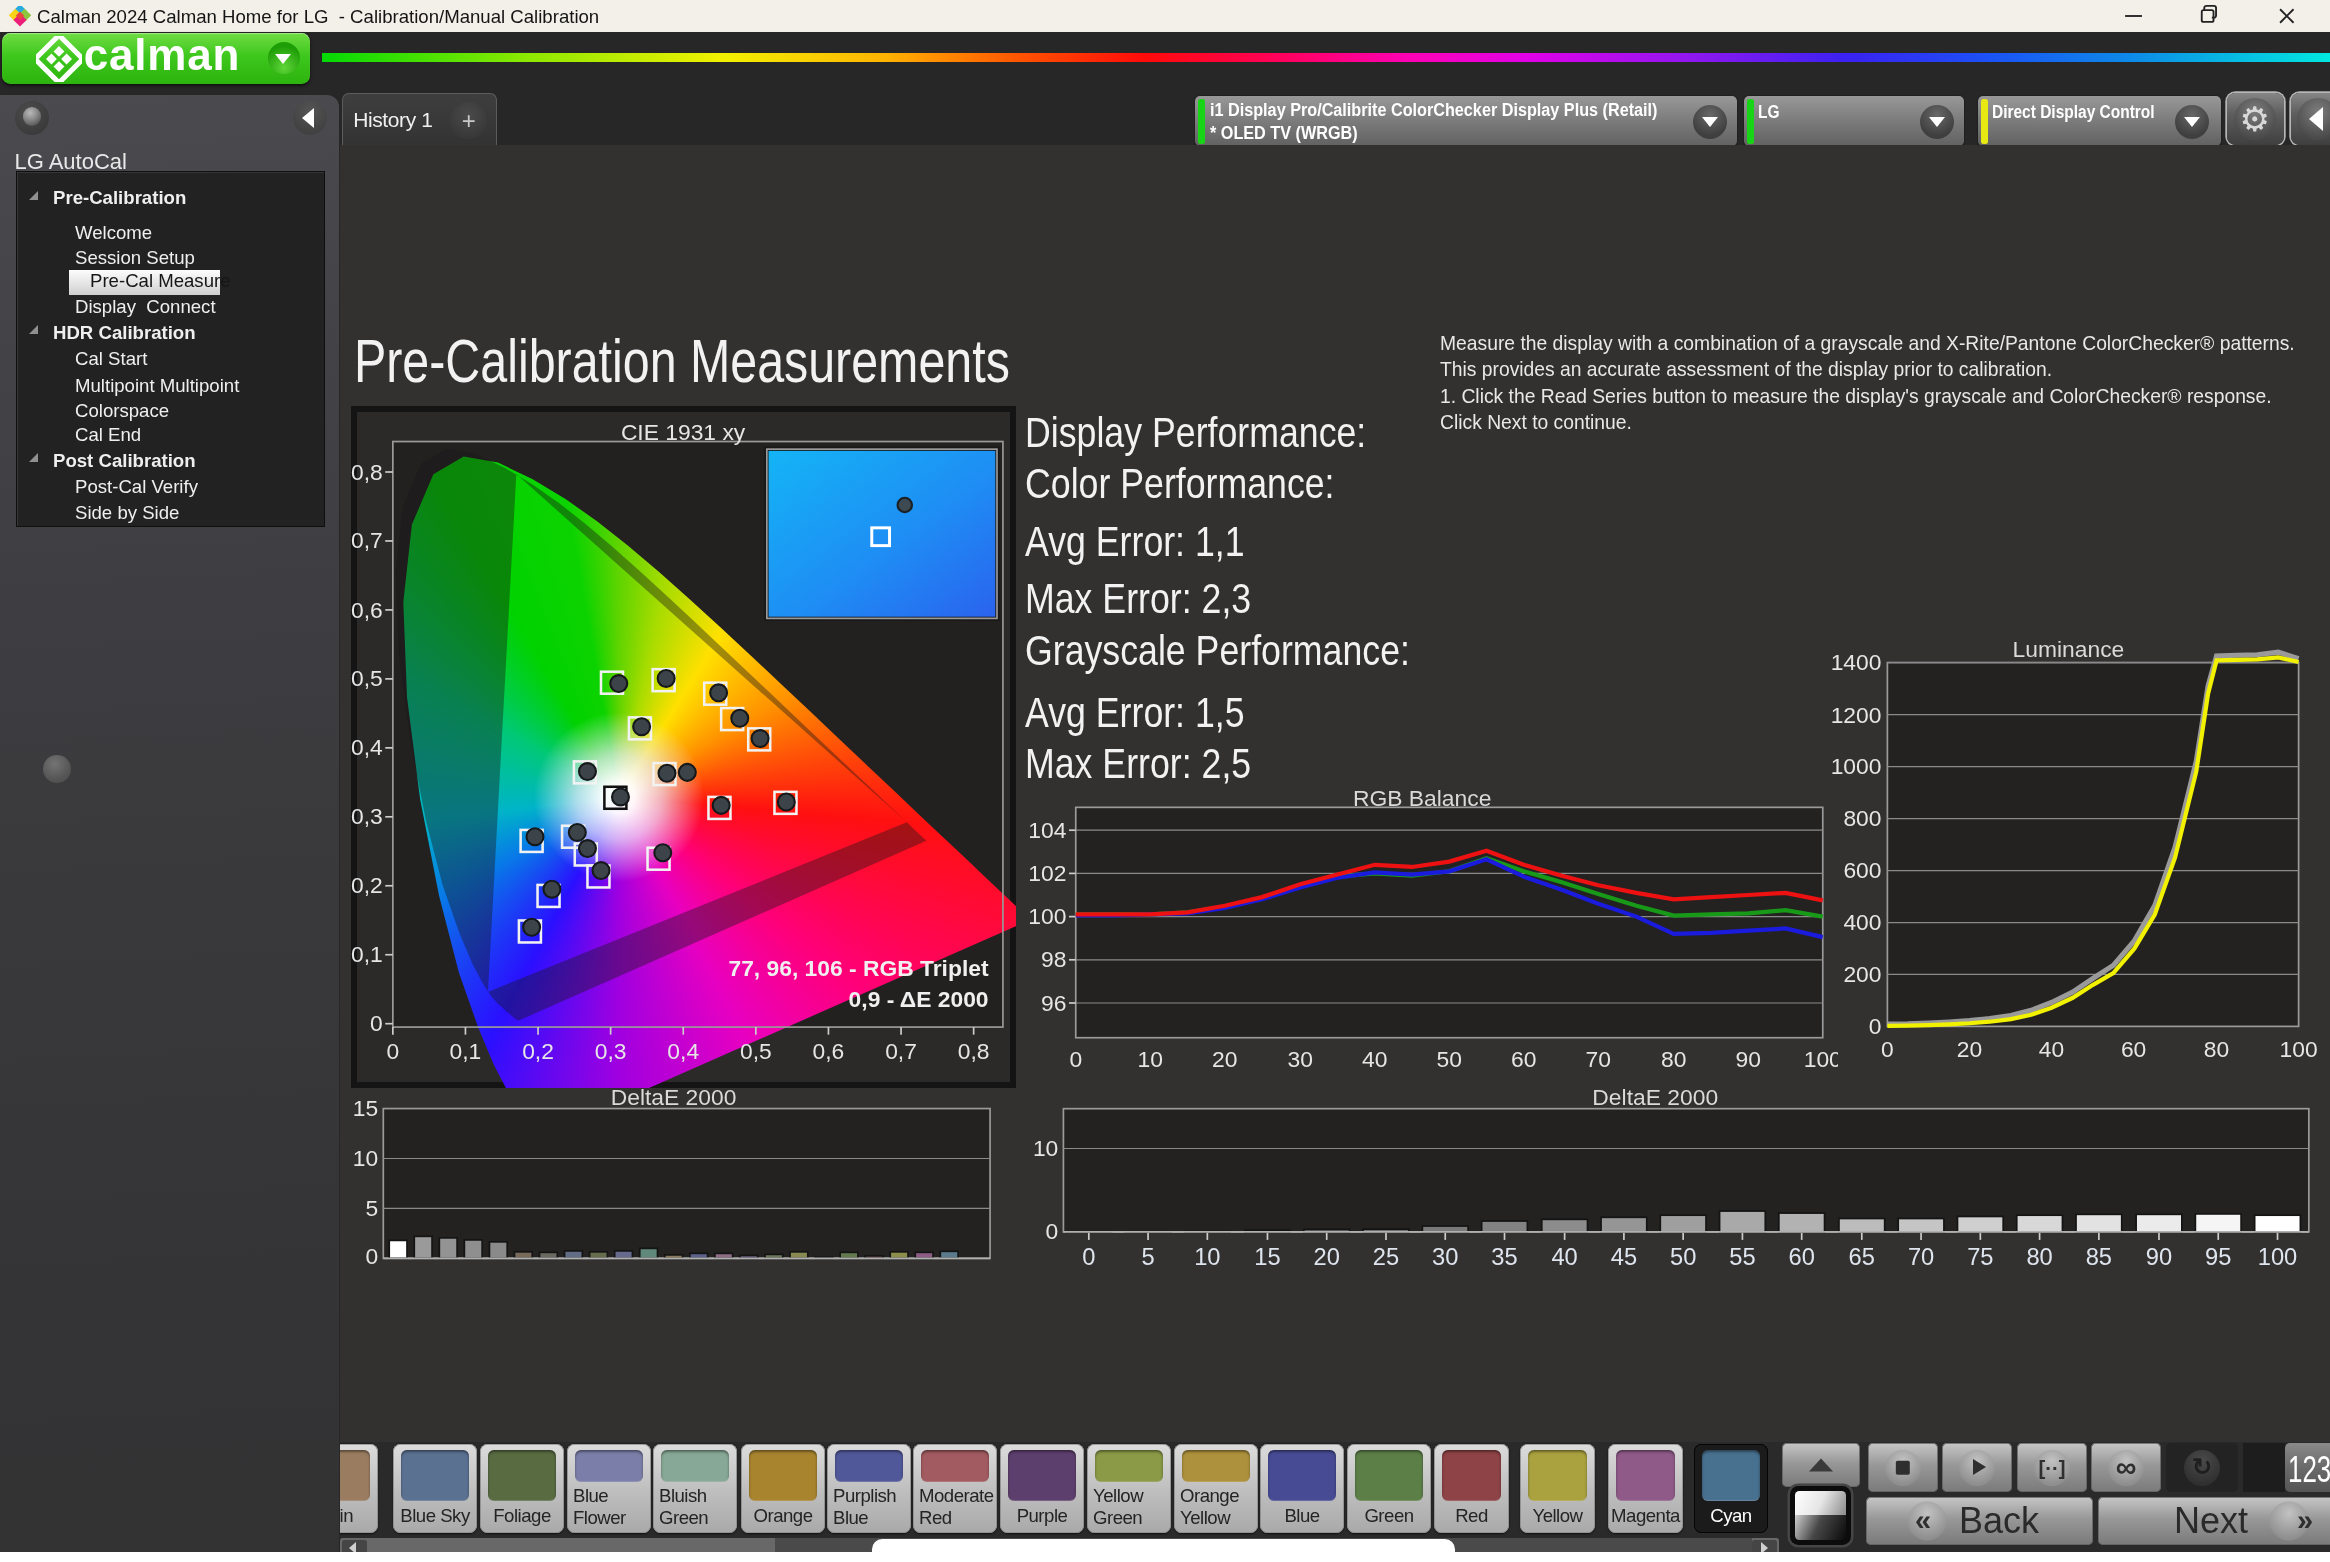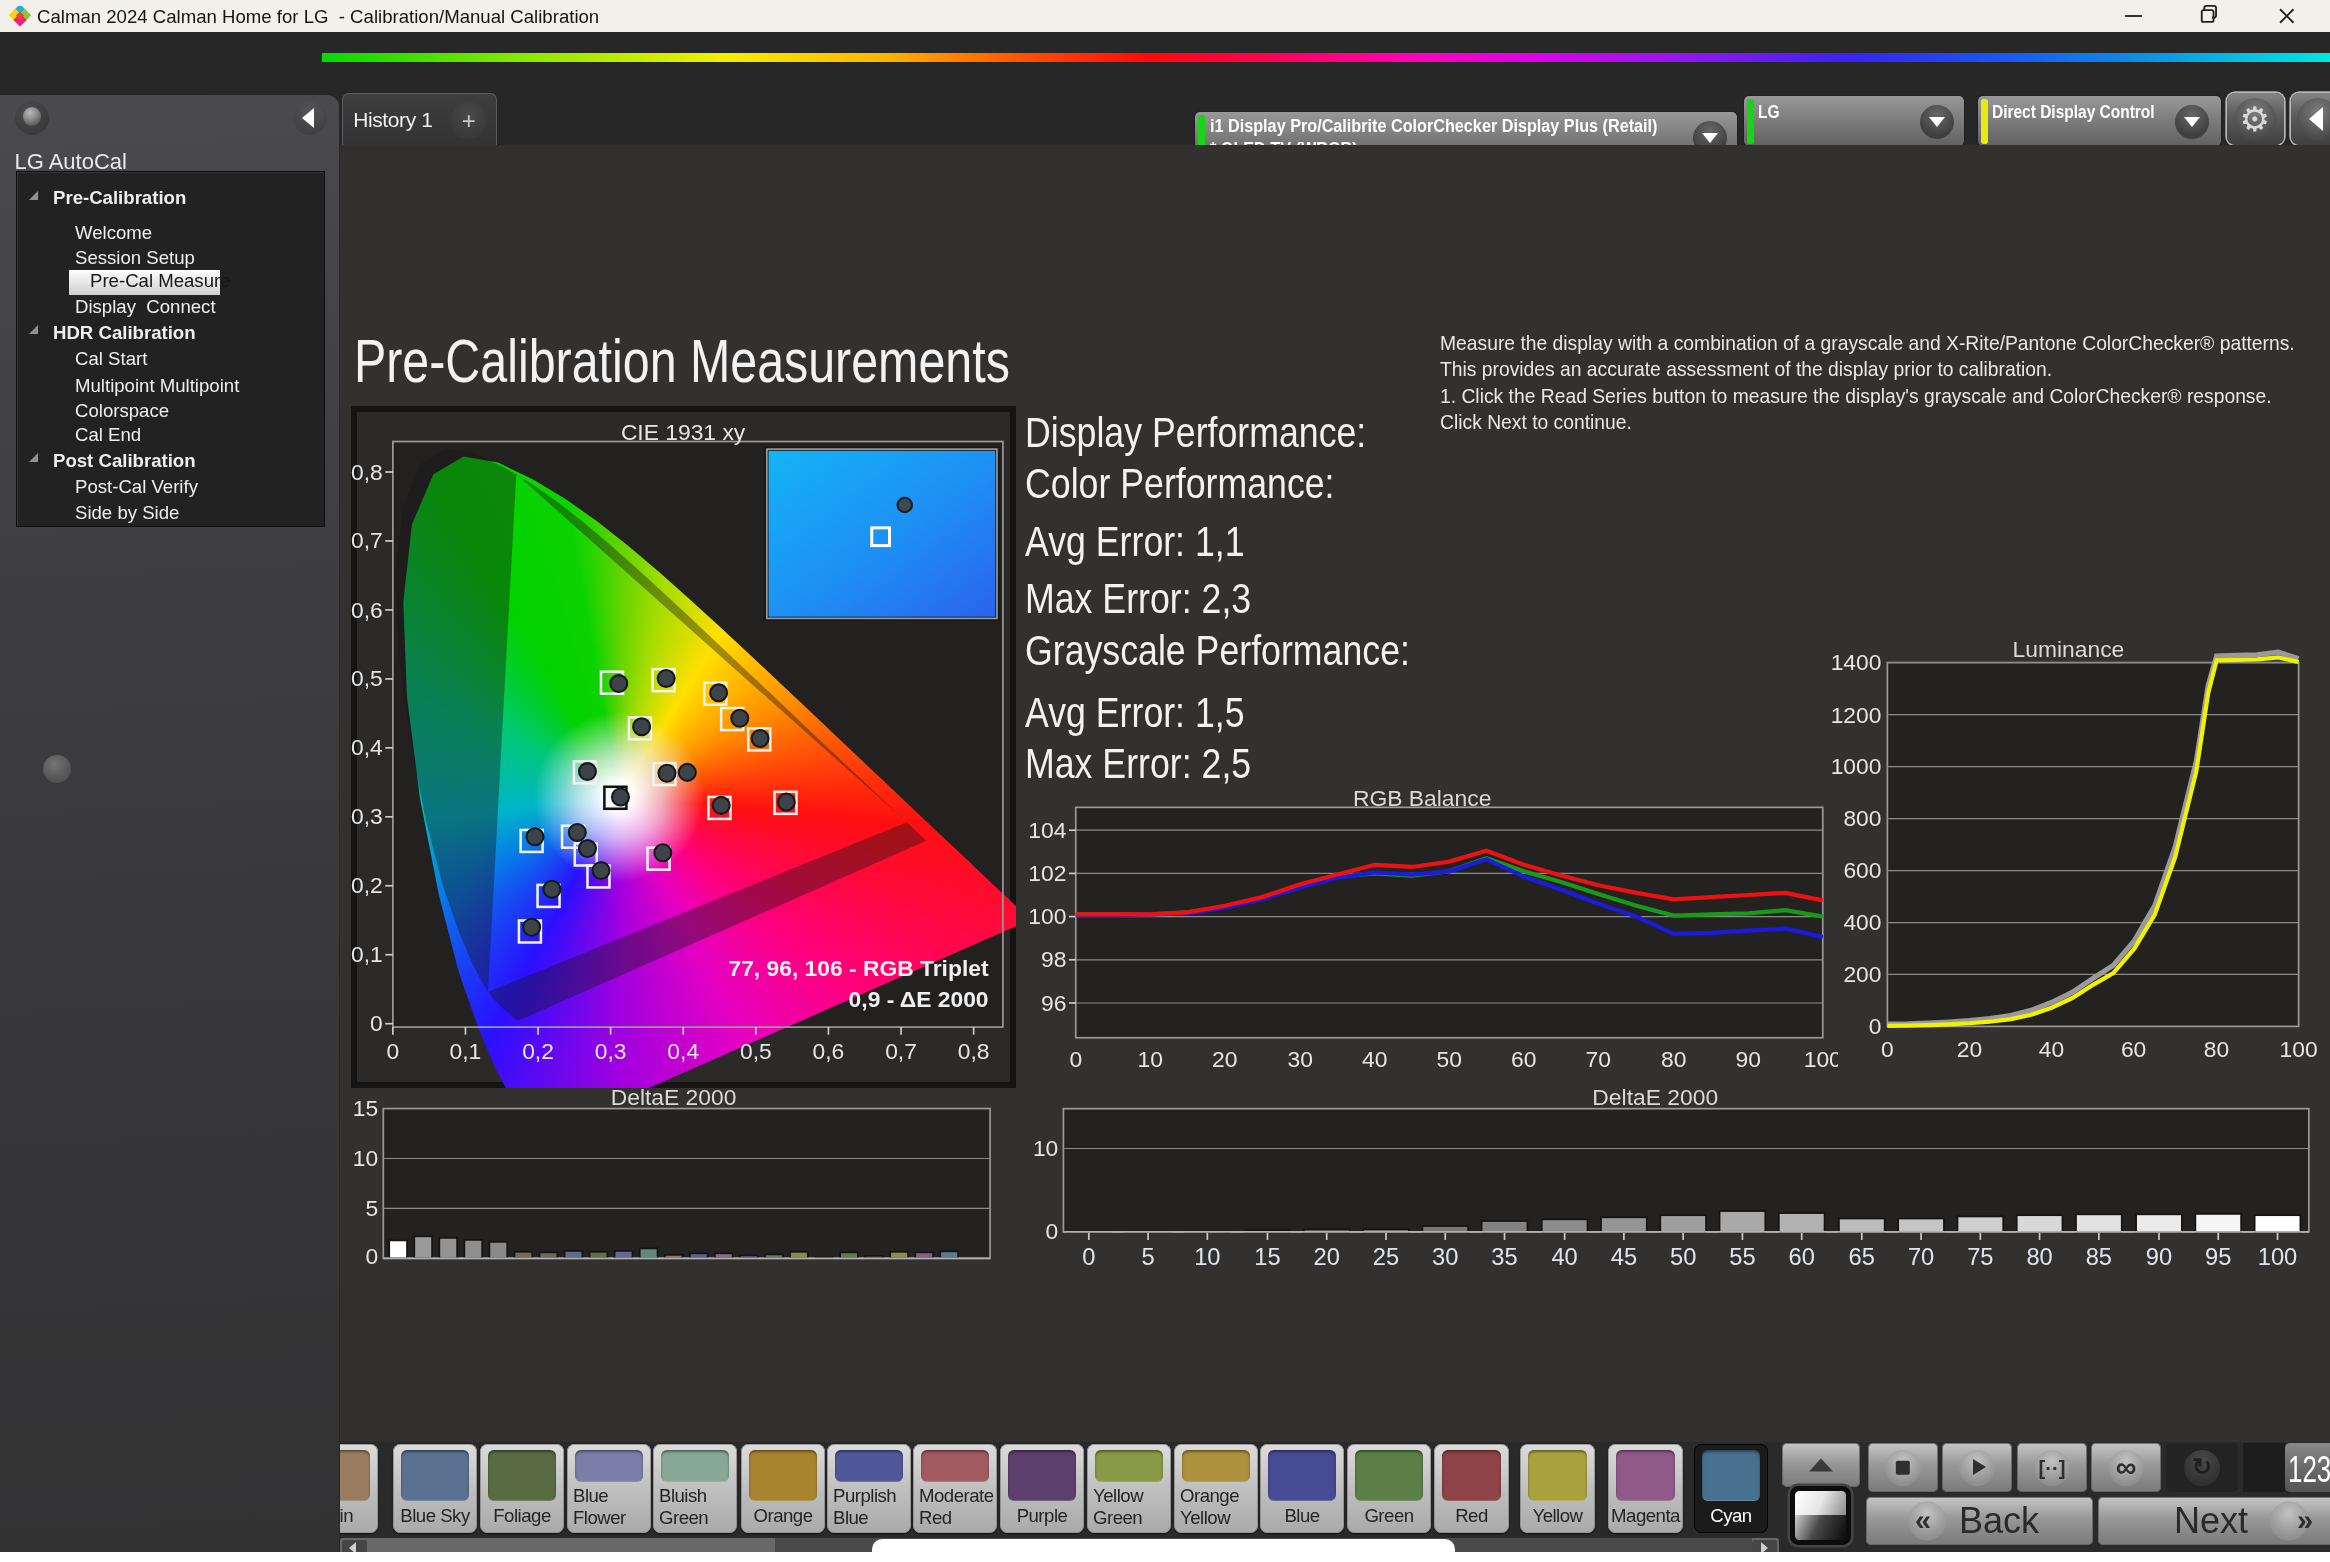--- a/index.html
+++ b/index.html
@@ -55,21 +55,21 @@
      background:radial-gradient(circle at 50% 35%, #4a4a4a, #383838 75%); color:#c9c9c9; font-size:24px; text-align:center; line-height:37px; }
   
   .ddown { position:absolute; top:96px; height:50px; border-radius:5.1px;
      background:linear-gradient(#989898,#7e7e7e 45%,#616161); box-shadow:0 0.8px 1.7px rgba(0,0,0,.7);
      color:#fff; }
   .ddown .stripe { position:absolute; left:2.5px; top:2.5px; width:7.6px; height:45px; border-radius:2.5px; }
   .ddown .arr { position:absolute; top:8.5px; width:34px; height:34px; border-radius:50%;
      background:radial-gradient(circle at 50% 30%, #686868, #3f3f3f 70%); }
   .ddown .arr:after { content:""; position:absolute; left:8.5px; top:12.7px; border-left:8.5px solid transparent;
      border-right:8.5px solid transparent; border-top:10.2px solid #fff; }
-  #dd1 { left:1195px; width:542px;margin-top:16px; }
+  #dd1 { left:1195px; width:542px; }
   #dd1 .l1 { position:absolute; left:15.2px; top:4.2px; font-size:18px; font-weight:bold; transform:scaleX(0.9); transform-origin:0 0; white-space:nowrap; }
   #dd1 .l2 { position:absolute; left:15.2px; top:27px; font-size:18px; font-weight:bold; transform:scaleX(0.9); transform-origin:0 0; white-space:nowrap; }
   #dd2 { left:1744px; width:220px;padding-left:44px; }
   #dd3 { left:1978px; width:243px; }
   .ddlab { position:absolute; left:13.5px; top:6px; font-size:18px; font-weight:bold; transform:scaleX(0.86); transform-origin:0 0; white-space:nowrap; }
   #gearbtn { left:2227px; top:93px; width:57px; height:52px; border-radius:8.5px;
      background:linear-gradient(#868686,#5e5e5e 40%,#3f3f3f); box-shadow:0 0 0 1.7px #b5b5b5; }
   #gearbtn .gc { position:absolute; left:6.8px; top:5.1px; width:42px; height:42px; border-radius:50%;
      background:radial-gradient(circle at 50% 32%, #7d7d7d, #4a4a4a 75%); color:#d8d8d8; font-size:34px; line-height:42px; text-align:center; }
   #sidecoll { left:2291px; top:93px; width:51px; height:52px; border-radius:8.5px;
@@ -123,20 +123,33 @@
     </svg>
     <div class="ttext">Calman 2024 Calman Home for LG&nbsp; - Calibration/Manual Calibration</div>
     <svg class="abs" style="left:2123px;top:0" width="208" height="32" viewBox="0 0 246 38">
       <line x1="2" y1="19" x2="22" y2="19" stroke="#222" stroke-width="2.2"></line>
       <g stroke="#222" stroke-width="2.2" fill="none">
         <rect x="93" y="12" width="14" height="14" rx="2"></rect>
         <path d="M96 12 v-2.5 a2.5 2.5 0 0 1 2.5 -2.5 h9 a2.5 2.5 0 0 1 2.5 2.5 v9 a2.5 2.5 0 0 1 -2.5 2.5 h-2.5"></path>
         <path d="M186 11 l16 16 M202 11 l-16 16"></path>
       </g>
     </svg>
+  </div>
+  <div id="calbtn" class="abs" style="position:absolute;left:1.7px;top:33px;">
+    <svg class="abs" style="left:34px;top:3.4px" width="46" height="46" viewBox="0 0 24 24">
+      <g transform="rotate(45 12 12)" fill="none" stroke="#fff">
+        <rect x="3.2" y="3.2" width="17.6" height="17.6" rx="1.5" stroke-width="2.6"></rect>
+        <rect x="7.2" y="7.2" width="4" height="4" fill="#fff" stroke="none"></rect>
+        <rect x="12.8" y="7.2" width="4" height="4" fill="#fff" stroke="none"></rect>
+        <rect x="7.2" y="12.8" width="4" height="4" fill="#fff" stroke="none"></rect>
+        <rect x="12.8" y="12.8" width="4" height="4" fill="#fff" stroke="none"></rect>
+      </g>
+    </svg>
+    <div class="word">calman</div>
+    <div id="caldrop"></div>
   </div>
   <div id="rainbow" class="abs" style="top:53px;"></div>
   <div id="sidebar" class="abs" style="top:95px;">
     <div id="radioball"></div>
     <div id="collbtn"></div>
     <div id="lgautocal">LG AutoCal</div>
     <div id="tree">
       <div class="tnode thead" style="top:15.2px"><span class="tri" style="margin-top:3.4px"></span>Pre-Calibration</div>
       <div class="tnode titem" style="top:50px">Welcome</div>
       <div class="tnode titem" style="top:75px">Session Setup</div>

